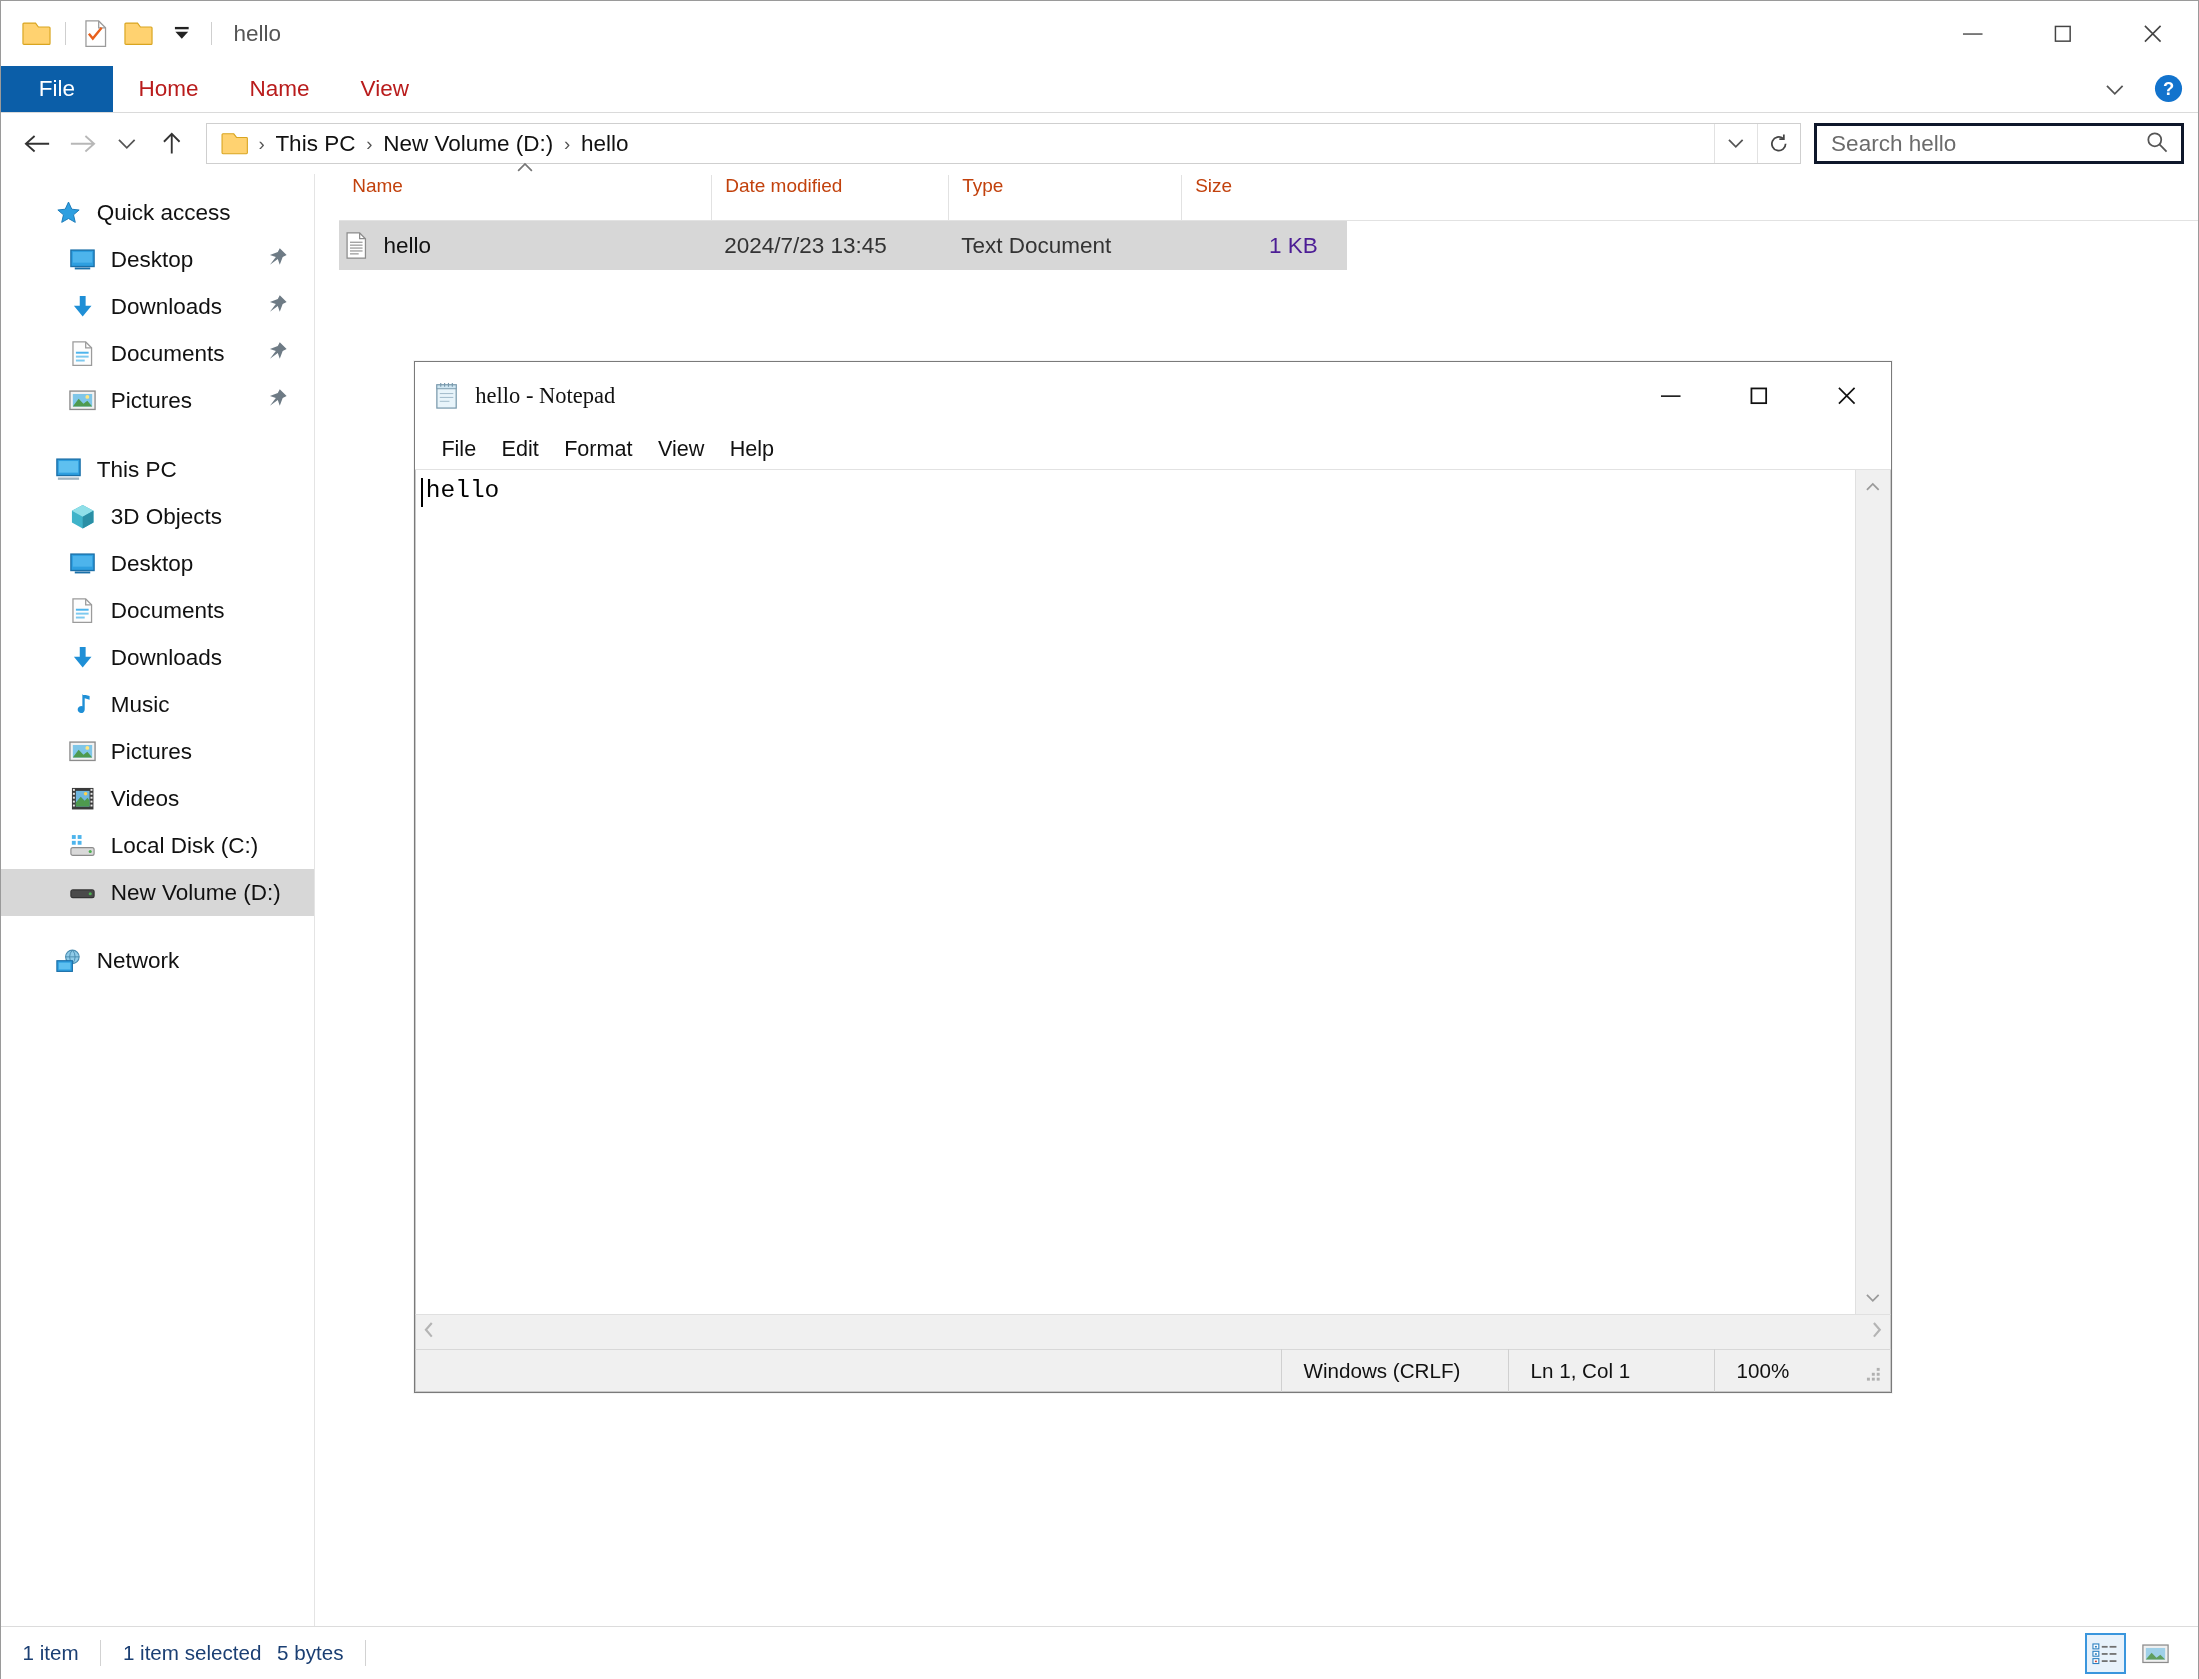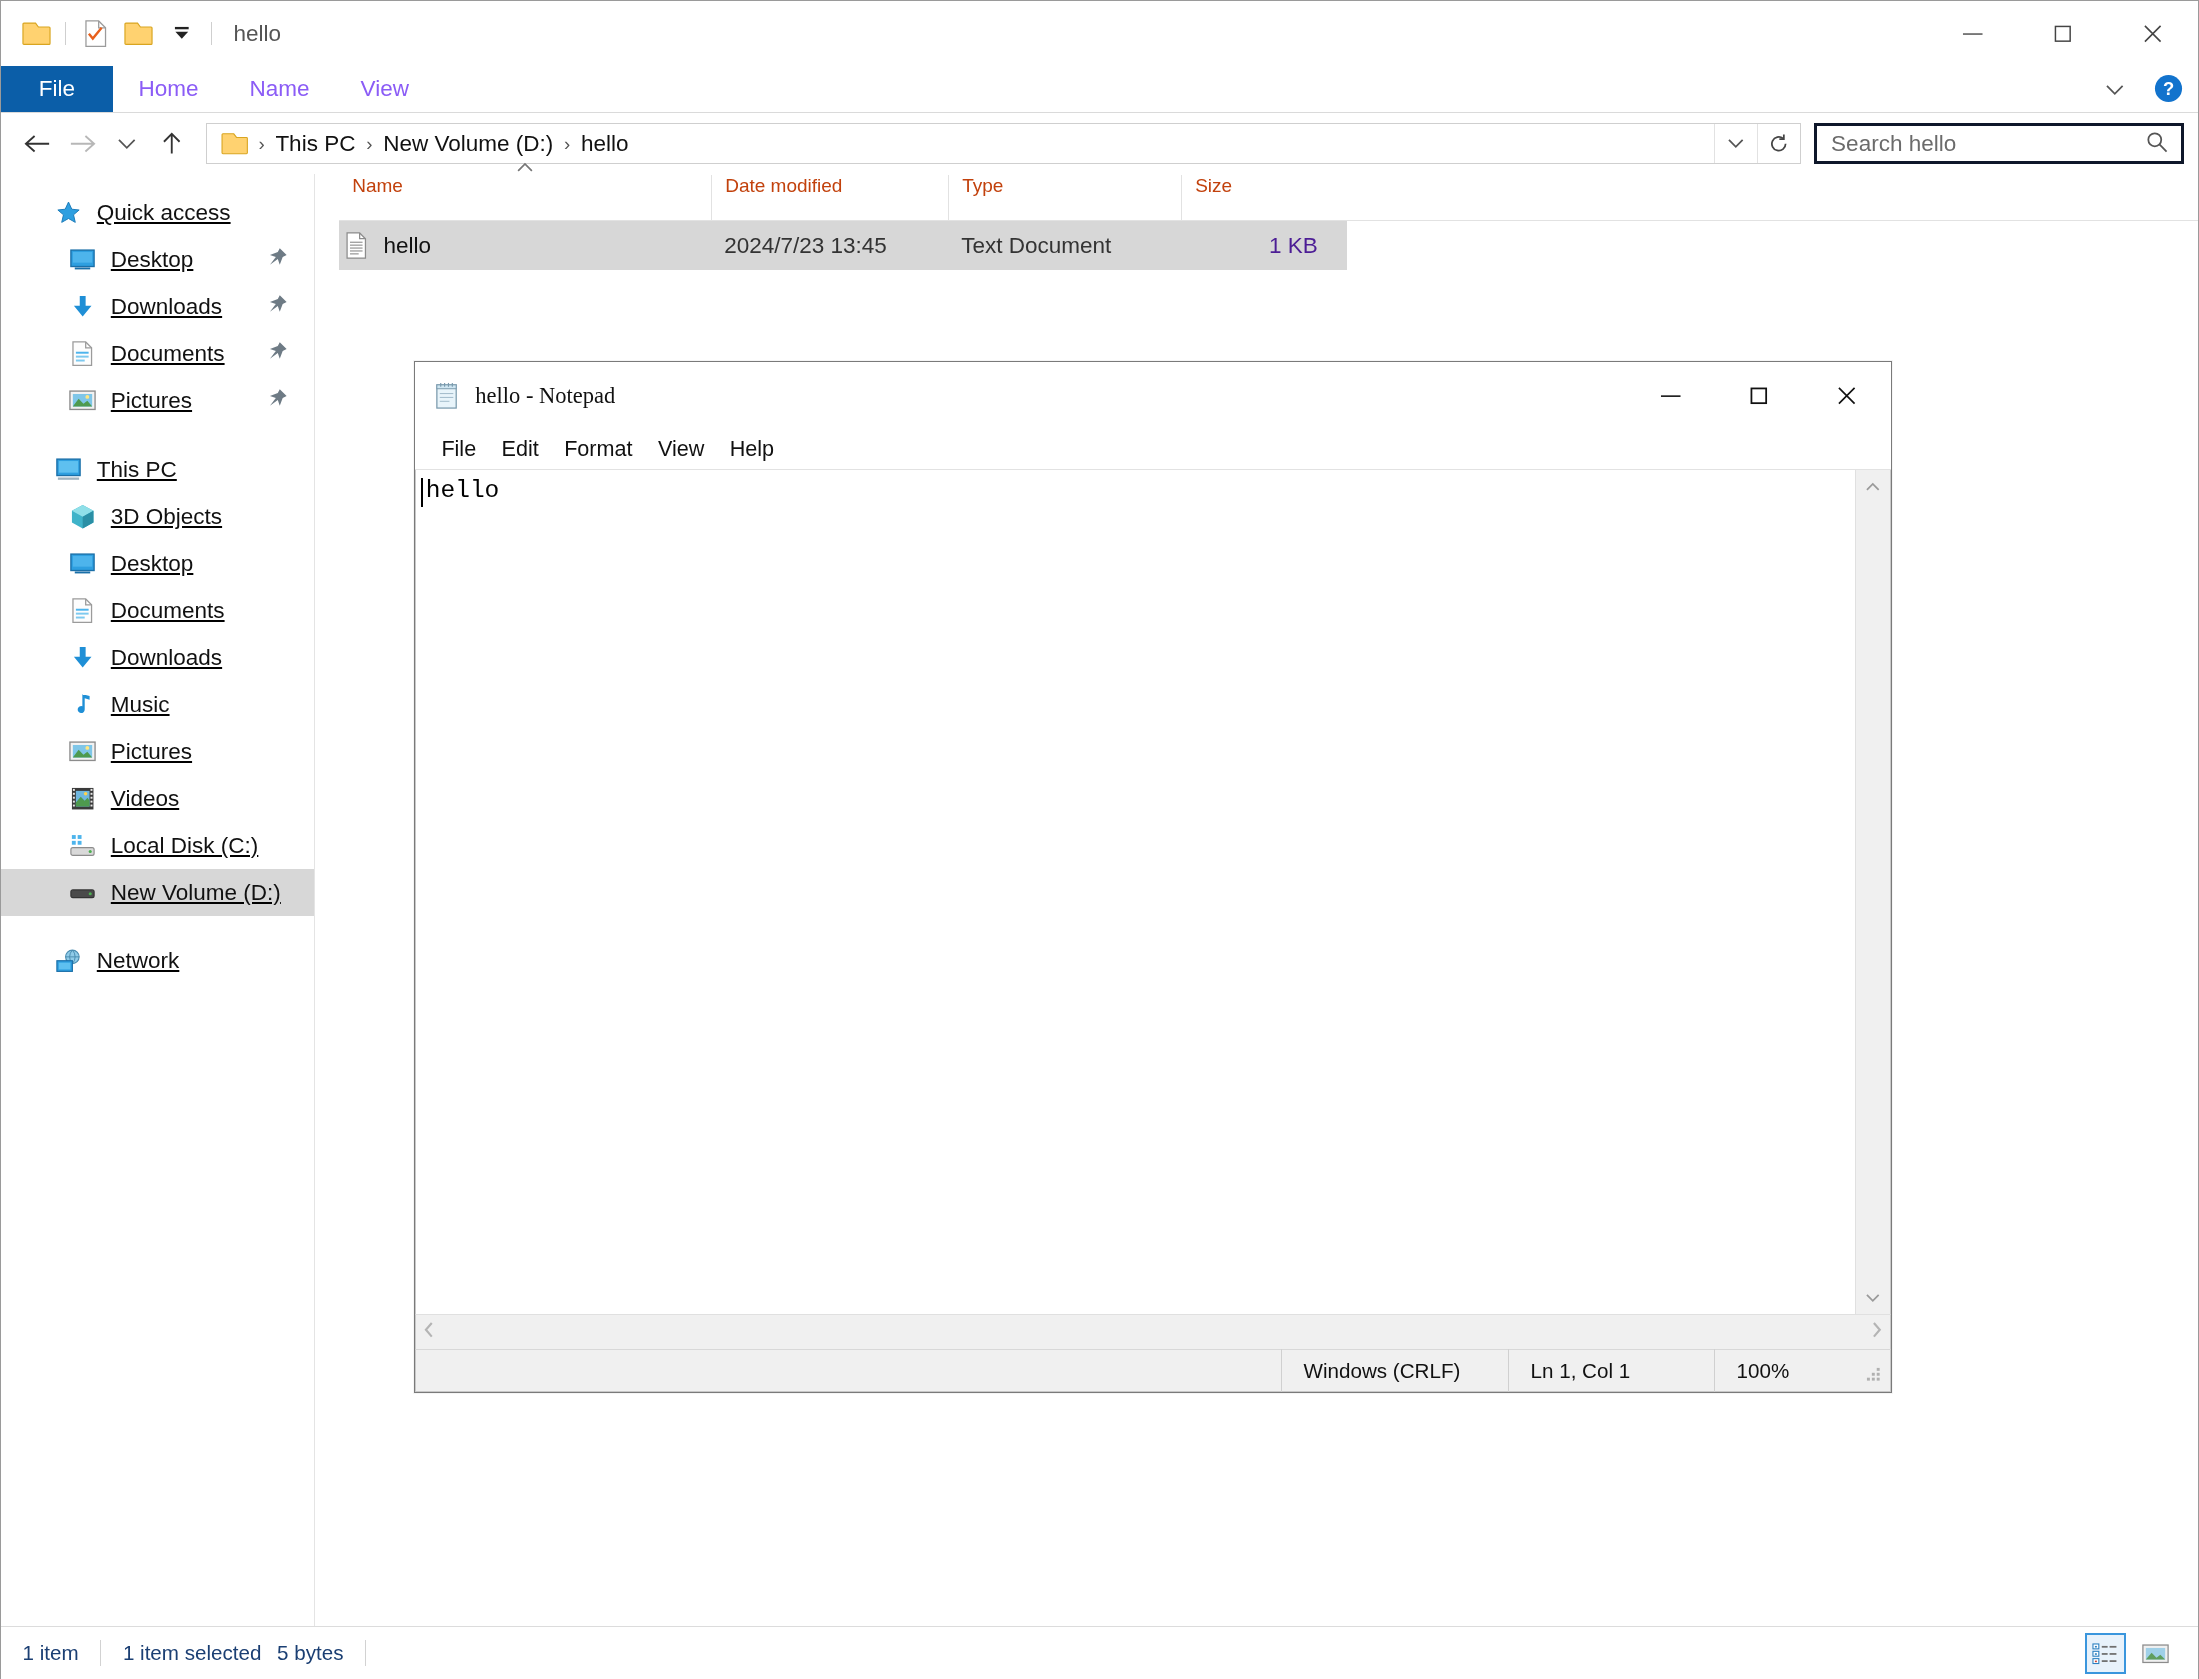--- a/index.html
+++ b/index.html
@@ -53,21 +53,21 @@
   .ribbon {
     height: 47px; flex: 0 0 47px;
     background: #ffffff;
     display: flex; align-items: stretch;
     border-bottom: 1px solid #dadada;
     position: relative;
   }
   .tab {
     display: flex; align-items: center; justify-content: center;
     padding: 0 25.5px;
-    font-size: 22.5px; color: #8b5cf6;
+    font-size: 22.5px; color: #b91c1c;
     cursor: default;
   }
   .tab.file {
     background: #0b5ea8; color: #ffffff;
     min-width: 112px;
   }
   .ribbon-right {
     position: absolute; right: 11.8px; top: 0; height: 47px;
     display: flex; align-items: center; gap: 21.6px;
   }
@@ -124,21 +124,20 @@
 
   
   .body-row { flex: 1 1 auto; display: flex; min-height: 0; position: relative; }
 
   .sidebar {
     width: 314px; flex: 0 0 314px;
     border-right: 1px solid #e4e4e4;
     background: #ffffff;
     padding-top: 15.7px;
     overflow: hidden;
-    text-decoration: underline;
   }
   .nav-item {
     height: 47px; display: flex; align-items: center;
     font-size: 22.5px; color: #111;
     position: relative;
     white-space: nowrap;
   }
   .nav-item.sel { background: #d7d7d7; }
   .nav-item .ico {
     width: 33px; height: 33px; flex: 0 0 33px;

